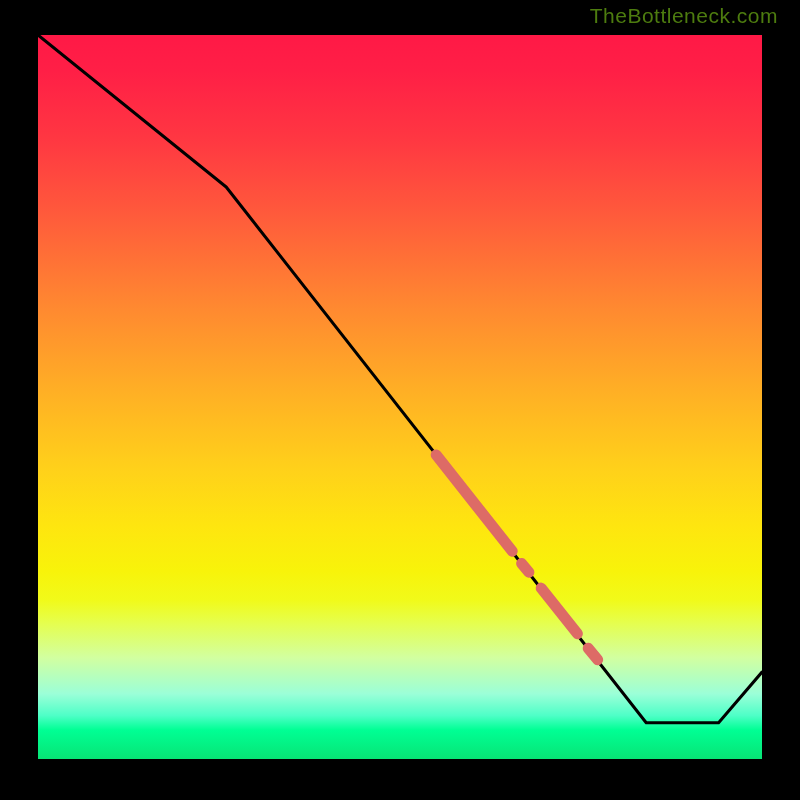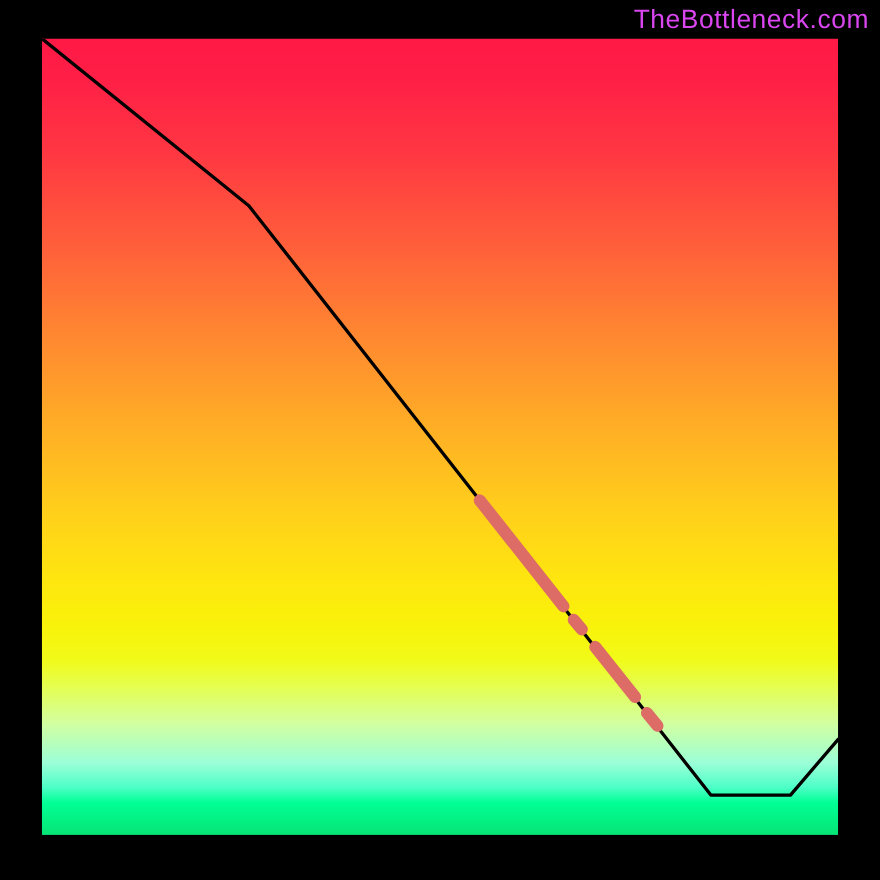--- a/index.html
+++ b/index.html
@@ -12,23 +12,23 @@
   }
   .frame {
     position: relative;
     width: 800px;
     height: 800px;
     background: #000;
   }
   .watermark {
     position: absolute;
     top: 4px;
-    right: 10px;
-    color: #d946ef;
-    font-size: 24px;
+    right: 22px;
+    color: #4d7c0f;
+    font-size: 21px;
     font-weight: 400;
     letter-spacing: 0.5px;
     z-index: 10;
   }
   .plot-area {
     position: absolute;
     left: 38px;
     top: 35px;
     width: 724px;
     height: 724px;

